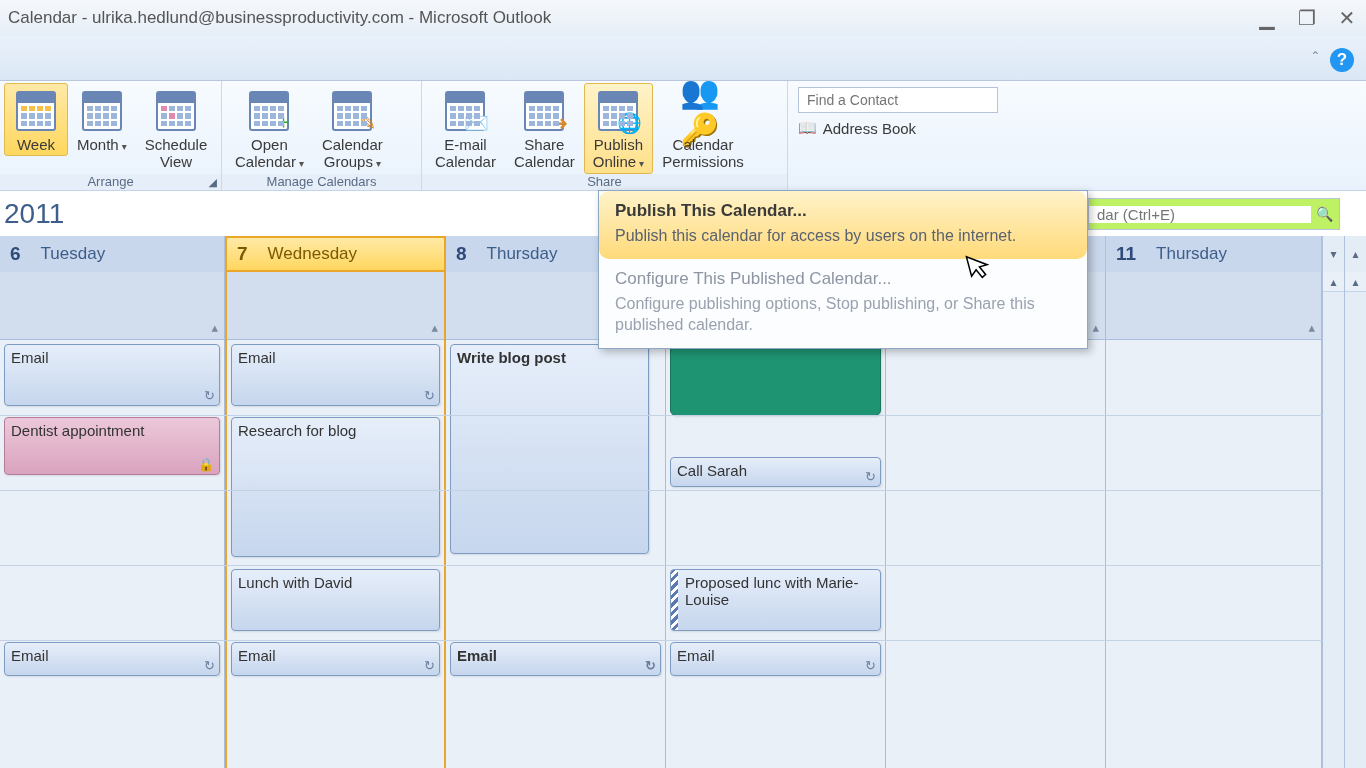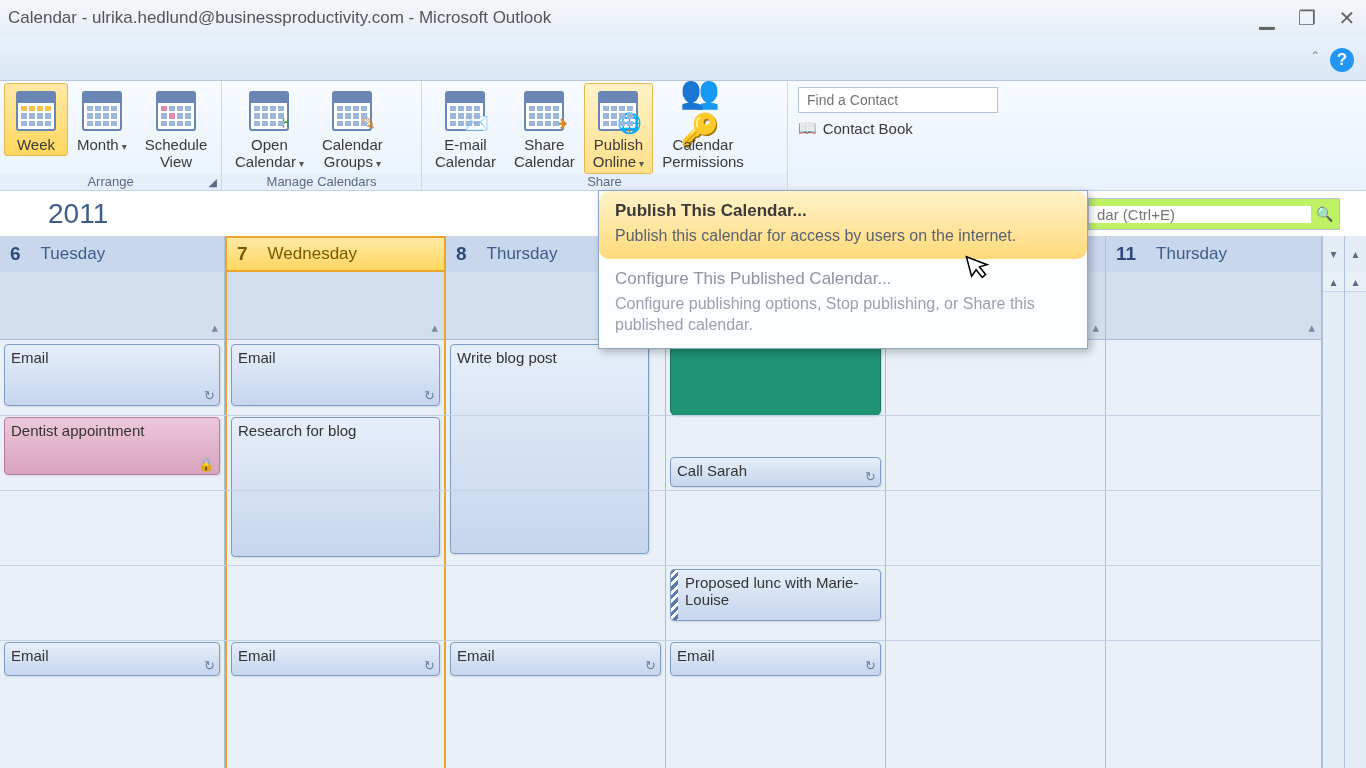--- a/index.html
+++ b/index.html
@@ -317,27 +317,27 @@
     <div class="group-label">
         <span>Share</span>
       </div>
   </div>
 
   <div class="ribbon-group" style="border-right:none; flex:1;">
     <div class="side-panel">
       <input class="contact-input" placeholder="Find a Contact" style="">
       <div class="addr-line">
         <span>📖</span>
-        <span>Contact Book</span>
-      </div>
-    </div>
-  </div>
-</div>
-
-<div style="position:relative; height:45px;margin-left:44px;">
+        <span>Address Book</span>
+      </div>
+    </div>
+  </div>
+</div>
+
+<div style="position:relative; height:45px;">
   <div class="cal-year">2011</div>
   <div class="search-wrap" style="top:7px;">
     <input placeholder="dar (Ctrl+E)" style="">
     <span class="mag">🔍</span>
   </div>
 </div>
 
 <div class="dayhdr-row">
   <div class="dayhdr" style="width:225px;">
       <span class="num">6</span>
@@ -371,36 +371,37 @@
     <div class="appt pink" style="top:145px; height:58px;"><span>Dentist appointment</span><span class="lock">🔒</span></div>
     <div class="appt" style="top:370px; height:34px;"><span>Email</span><span class="rec">↻</span></div>
   </div>
 
   <div class="daycol today" style="width:221px;">
     <div class="allday">
         <span class="expand-tri">▴</span>
       </div>
     <div class="appt" style="top:72px; height:62px;"><span>Email</span><span class="rec">↻</span></div>
     <div class="appt" style="top:145px; height:140px;"><span>Research for blog</span></div>
+    <div class="appt" style="top:297px; height:62px;"><span>Lunch with David</span></div>
     <div class="appt" style="top:370px; height:34px;"><span>Email</span><span class="rec">↻</span></div>
   </div>
 
-  <div class="daycol" style="width:220px;">
+  <div class="daycol" style="width:220px;font-weight:bold;">
     <div class="allday">
         <span class="expand-tri">▴</span>
       </div>
     <div class="appt" style="top:72px; height:210px; right:16px;"><span>Write blog post</span></div>
     <div class="appt" style="top:370px; height:34px;"><span>Email</span><span class="rec">↻</span></div>
   </div>
 
   <div class="daycol" style="width:220px;">
     <div class="allday"></div>
     <div class="appt green" style="top:4px; height:140px;"><span style="color:#cfe8de;text-decoration:line-through">Breakfast Morning</span></div>
     <div class="appt" style="top:185px; height:30px;"><span>Call Sarah</span><span class="rec">↻</span></div>
-    <div class="appt tent-border" style="top:297px; height:52px; padding-left:14px;"><span>Proposed lunc with Marie-Louise</span></div>
+    <div class="appt tent-border" style="top:297px; height:62px; padding-left:14px;"><span>Proposed lunc with Marie-Louise</span></div>
     <div class="appt" style="top:370px; height:34px;"><span>Email</span><span class="rec">↻</span></div>
   </div>
 
   <div class="daycol" style="width:220px;">
     <div class="allday">
         <span class="expand-tri">▴</span>
       </div>
   </div>
 
   <div class="daycol" style="width:216px;">

